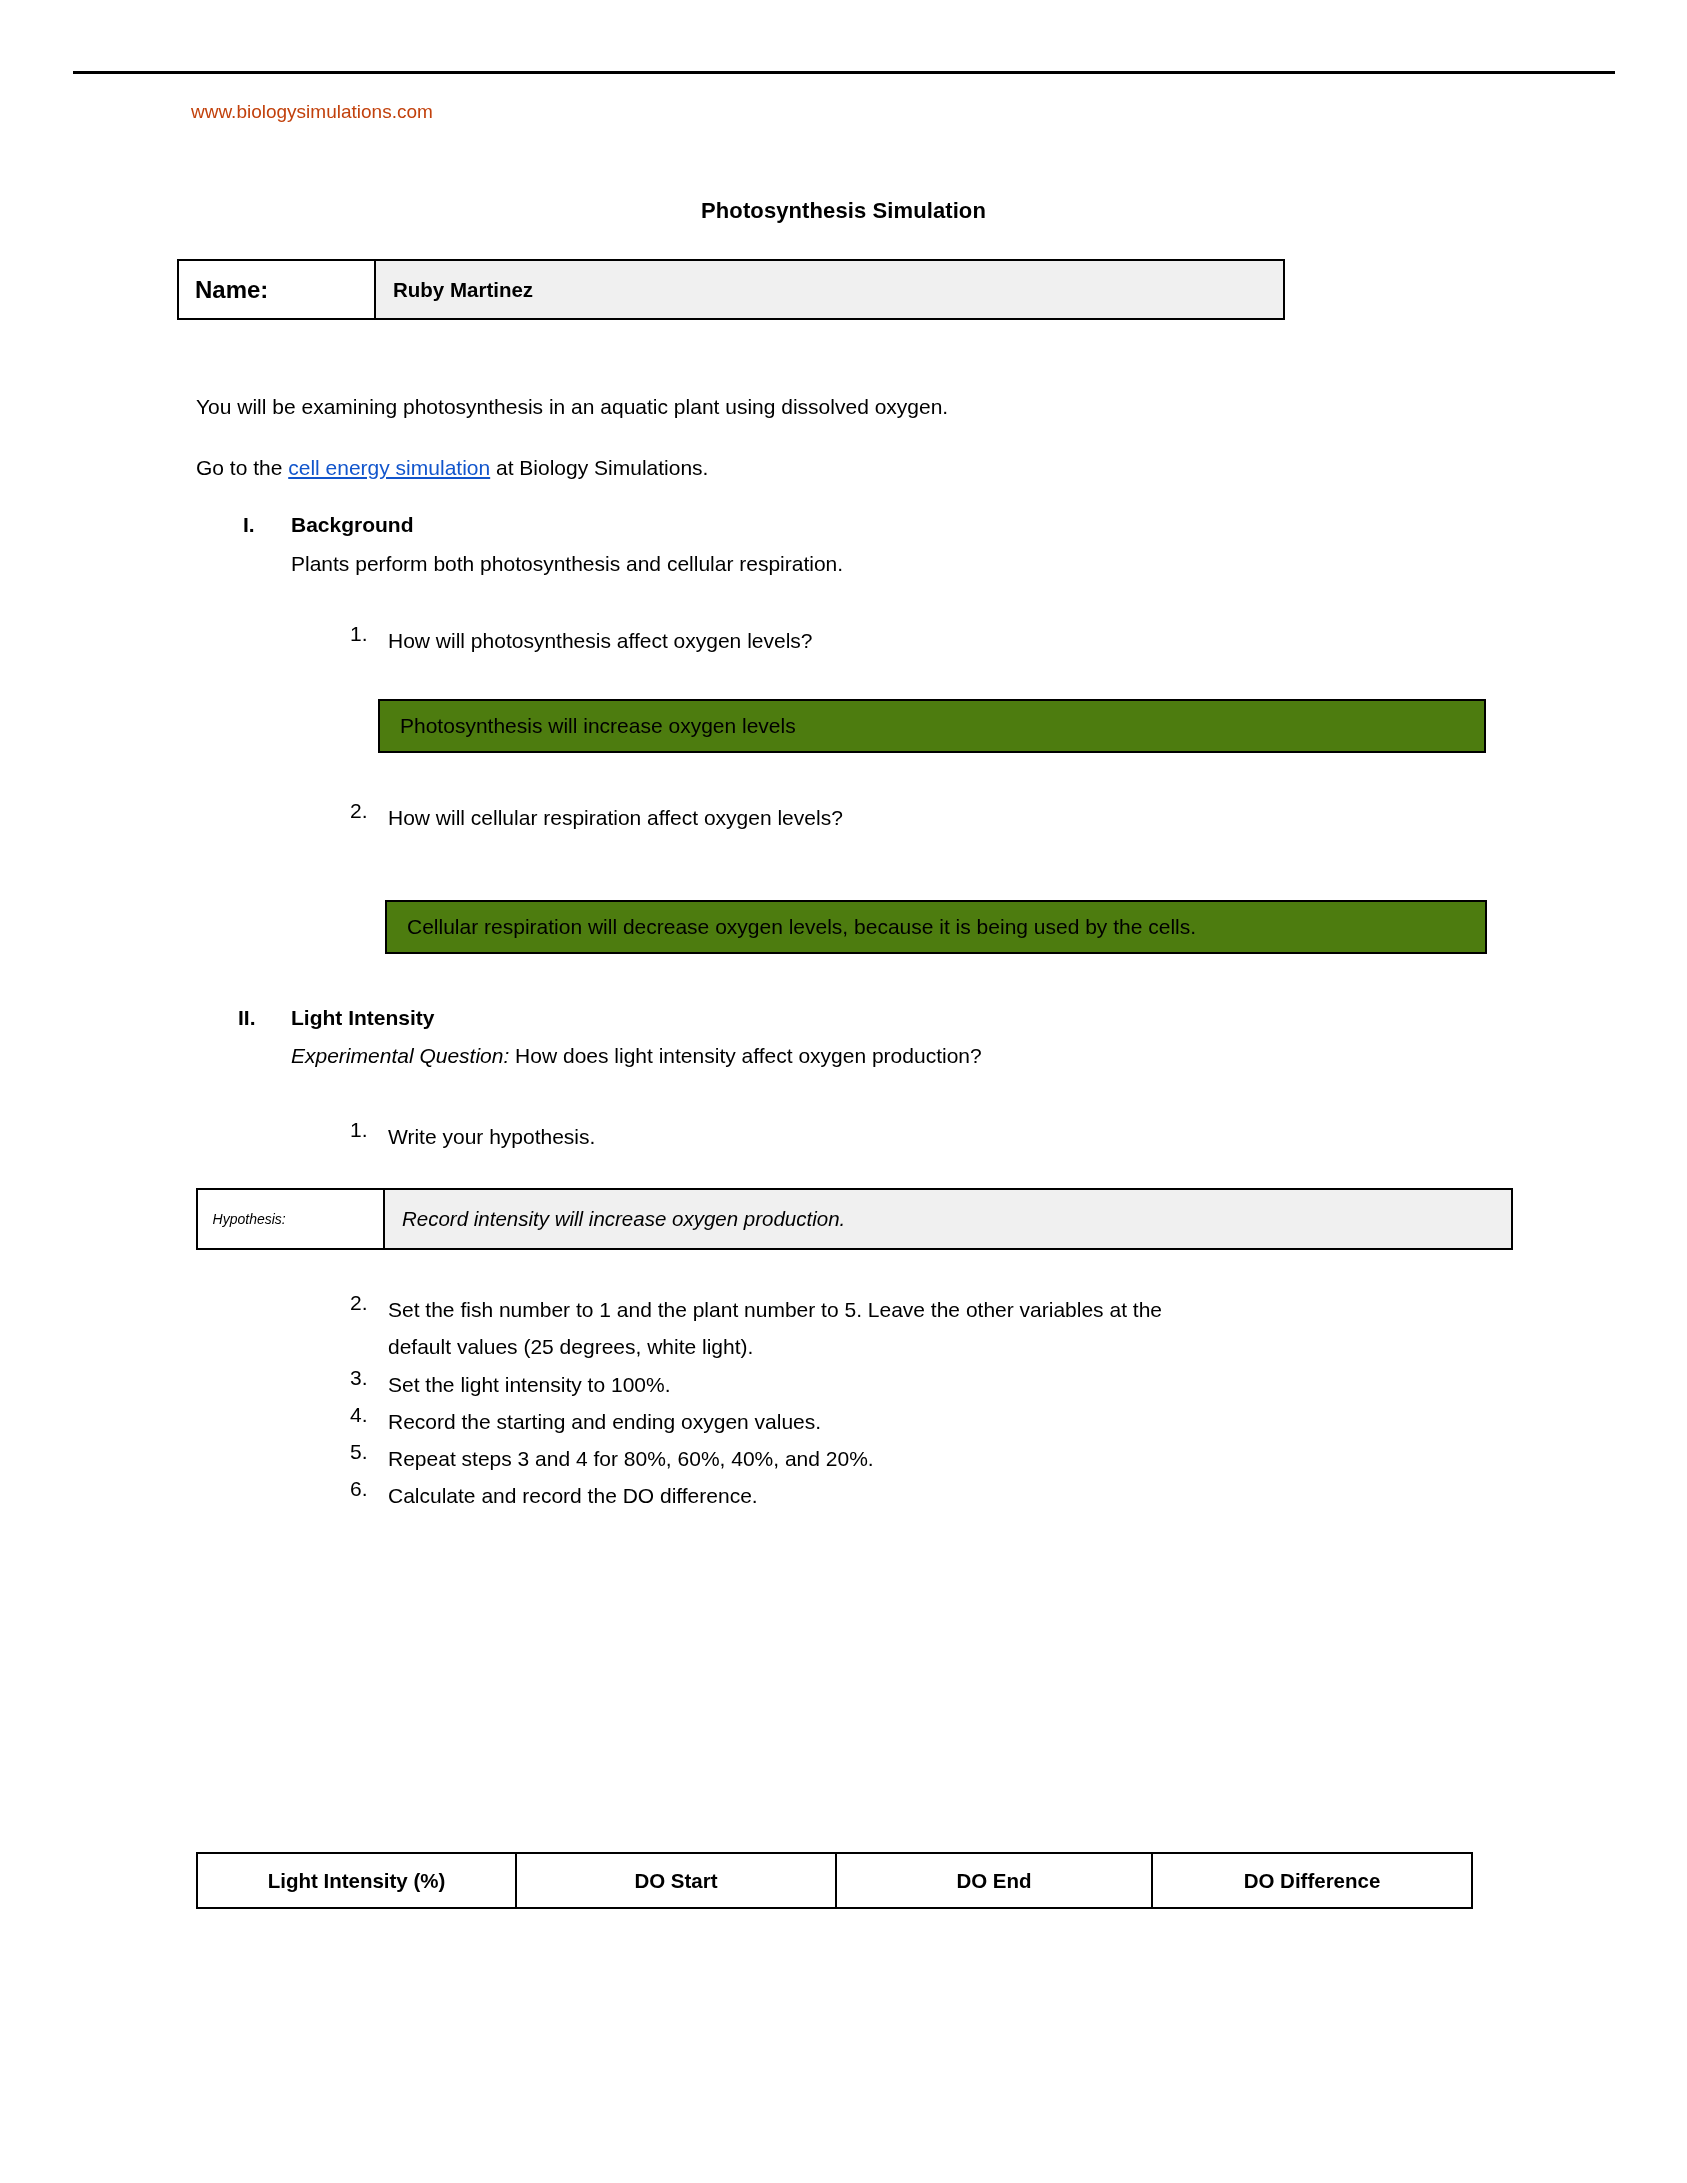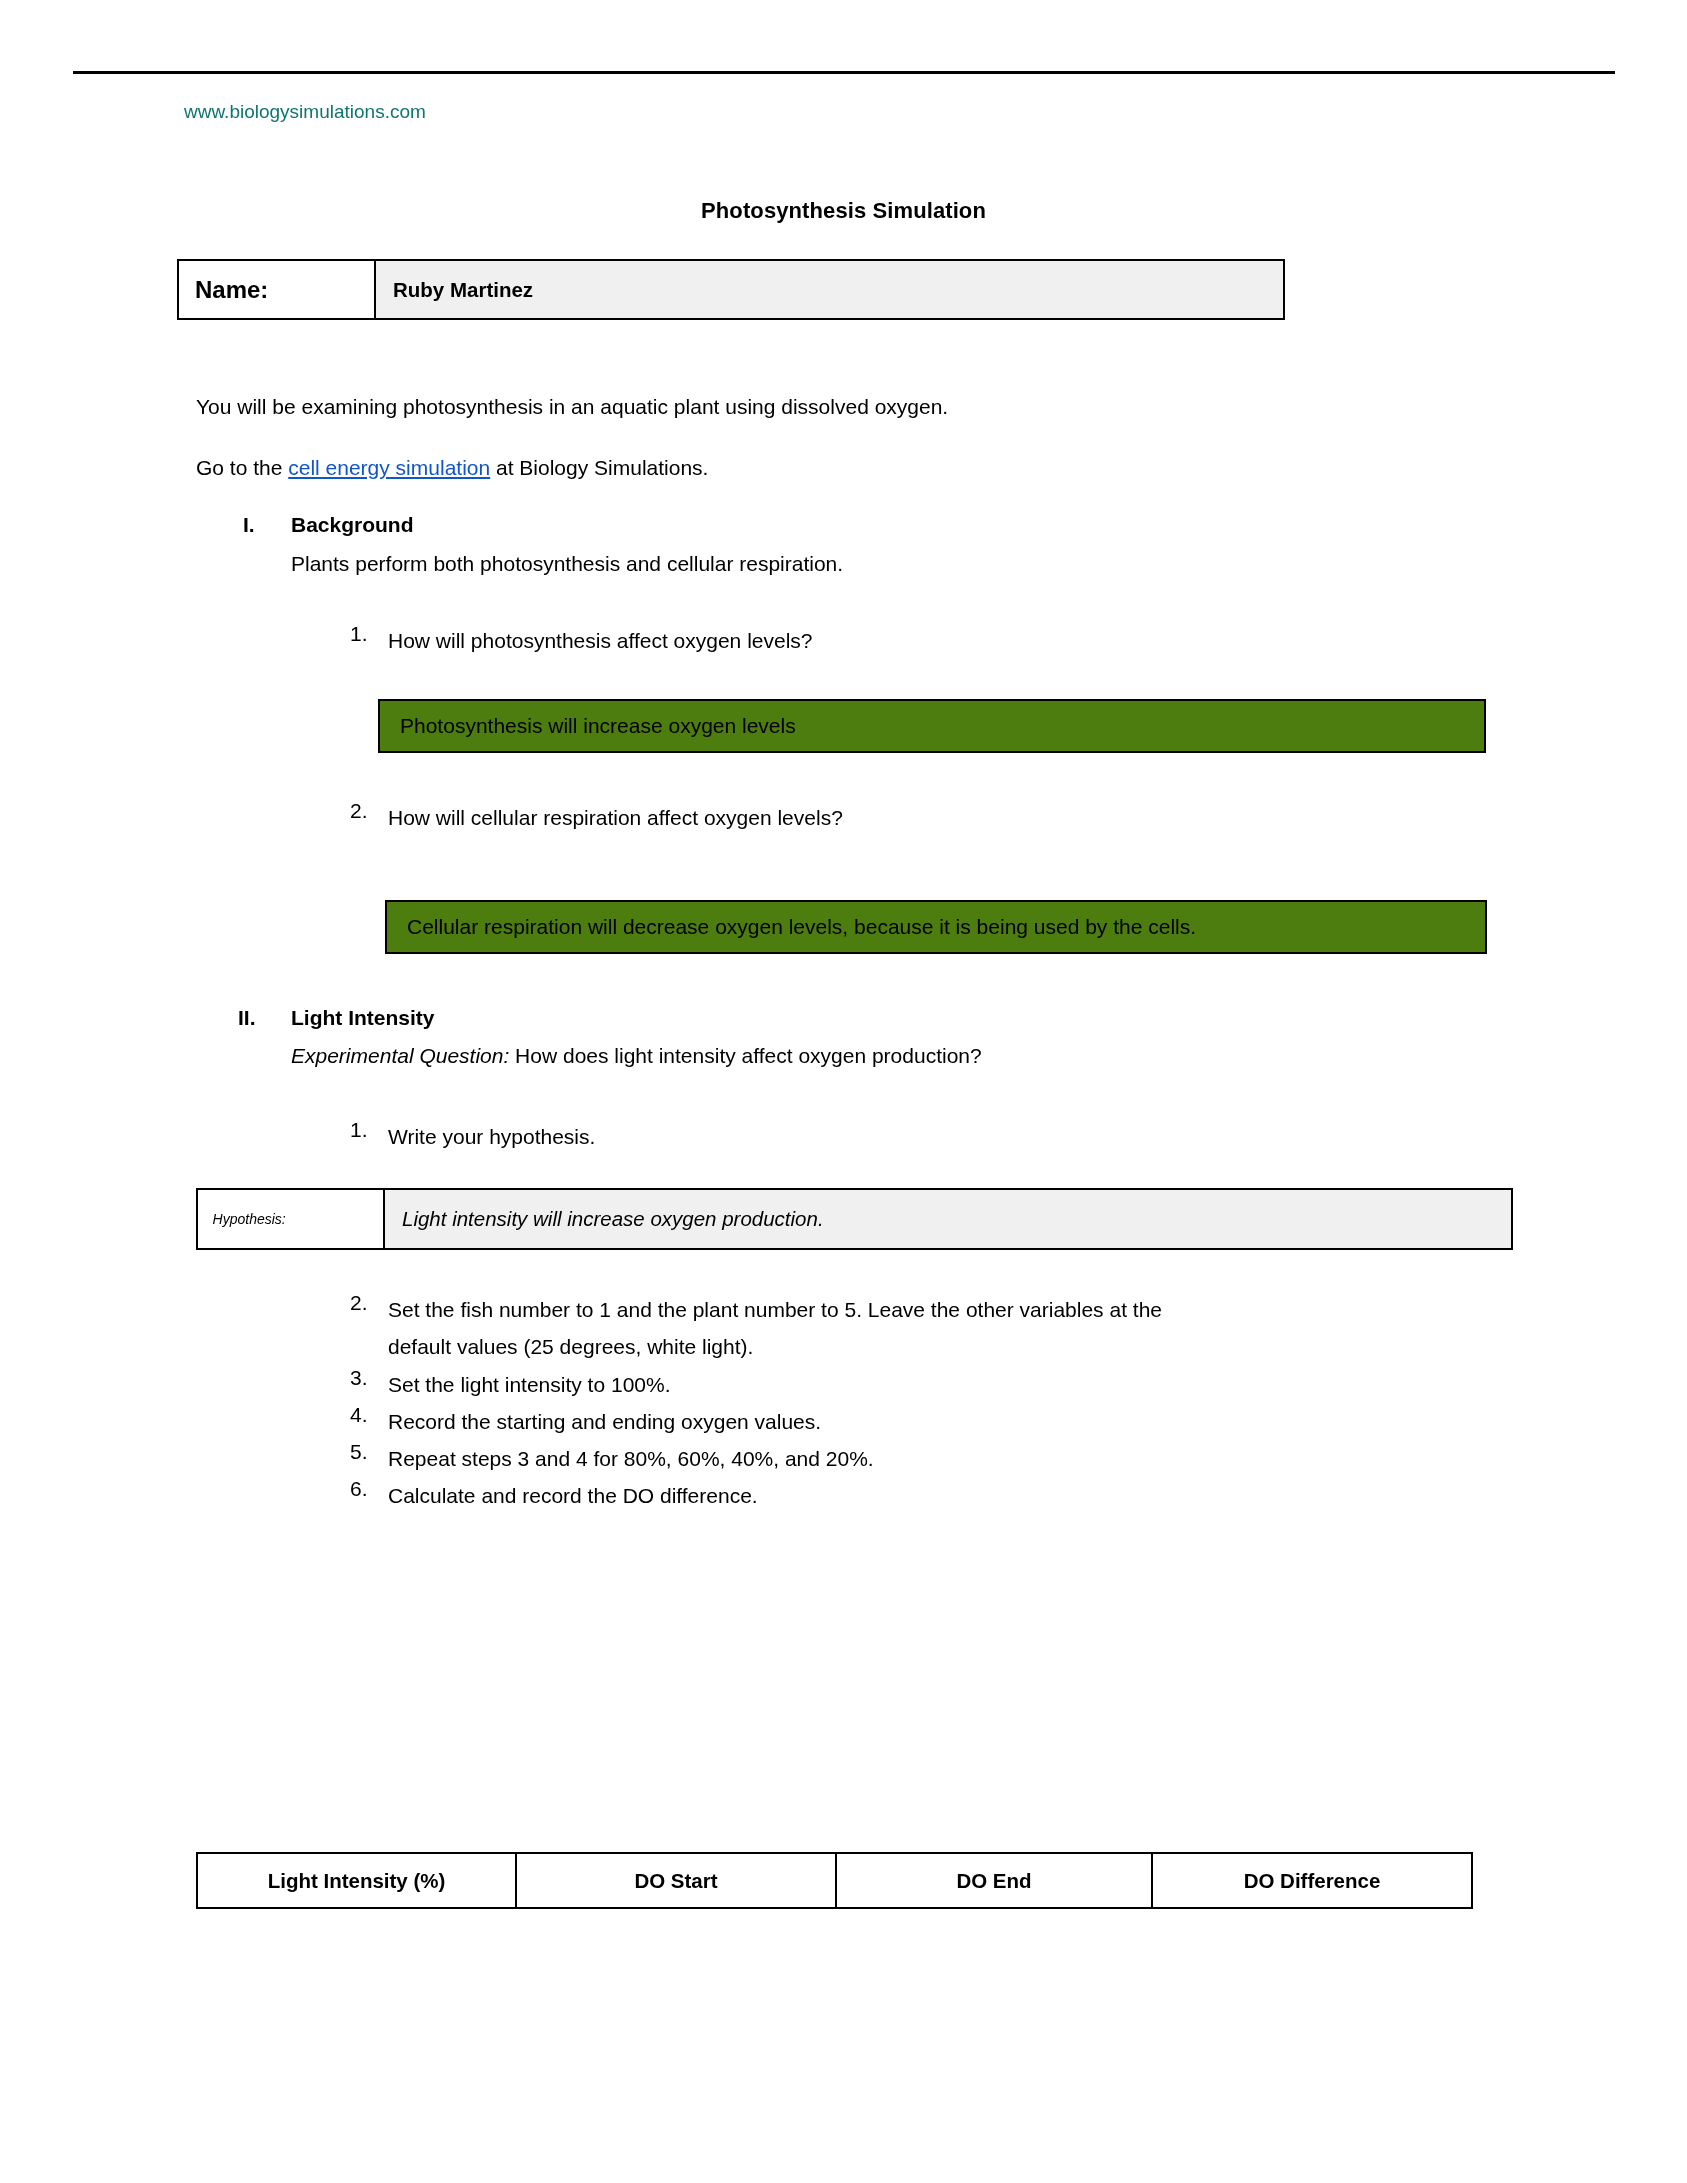--- a/index.html
+++ b/index.html
@@ -27,24 +27,24 @@
   .header-rule {
     position: absolute;
     left: 73px;
     top: 71px;
     width: 1542px;
     height: 2.6px;
     background: #000000;
   }
   .site-url {
     position: absolute;
-    left: 184px;
+    left: 191px;
     top: 101px;
     font-size: 19px;
-    color: #0f766e;
+    color: #c2410c;
     letter-spacing: 0px;
     white-space: nowrap;
   }
 
   
   .doc-title {
     position: absolute;
     left: 0;
     top: 198px;
     width: 1687px;
@@ -236,21 +236,21 @@
 
   <div class="roman-num" style="left:238px; top:1006px;">II.</div>
   <div class="roman-title" style="left:291px; top:1006px;">Light Intensity</div>
   <div class="sec-sub" style="left:291px; top:1044px;"><span class="ital">Experimental Question:</span><span> How does light intensity affect oxygen production?</span></div>
 
   <div class="num-marker" style="left:341px; top:1118px;">1.</div>
   <div class="num-text" style="left:388px; top:1118px;">Write your hypothesis.</div>
 
   <div class="hyp-table">
     <div class="hyp-label-cell">Hypothesis:</div>
-    <div class="hyp-value-cell">Light intensity will increase oxygen production.</div>
+    <div class="hyp-value-cell">Record intensity will increase oxygen production.</div>
   </div>
 
   <div class="num-marker" style="left:341px; top:1291px;">2.</div>
   <div class="num-text" style="left:388px; top:1291px; width:1006px;">Set the fish number to 1 and the plant number to 5. Leave the other variables at the</div>
   <div class="num-text" style="left:388px; top:1328px; width:1006px;">default values (25 degrees, white light).</div>
 
   <div class="num-marker" style="left:341px; top:1366px;">3.</div>
   <div class="num-text" style="left:388px; top:1366px;">Set the light intensity to 100%.</div>
 
   <div class="num-marker" style="left:341px; top:1403px;">4.</div>

